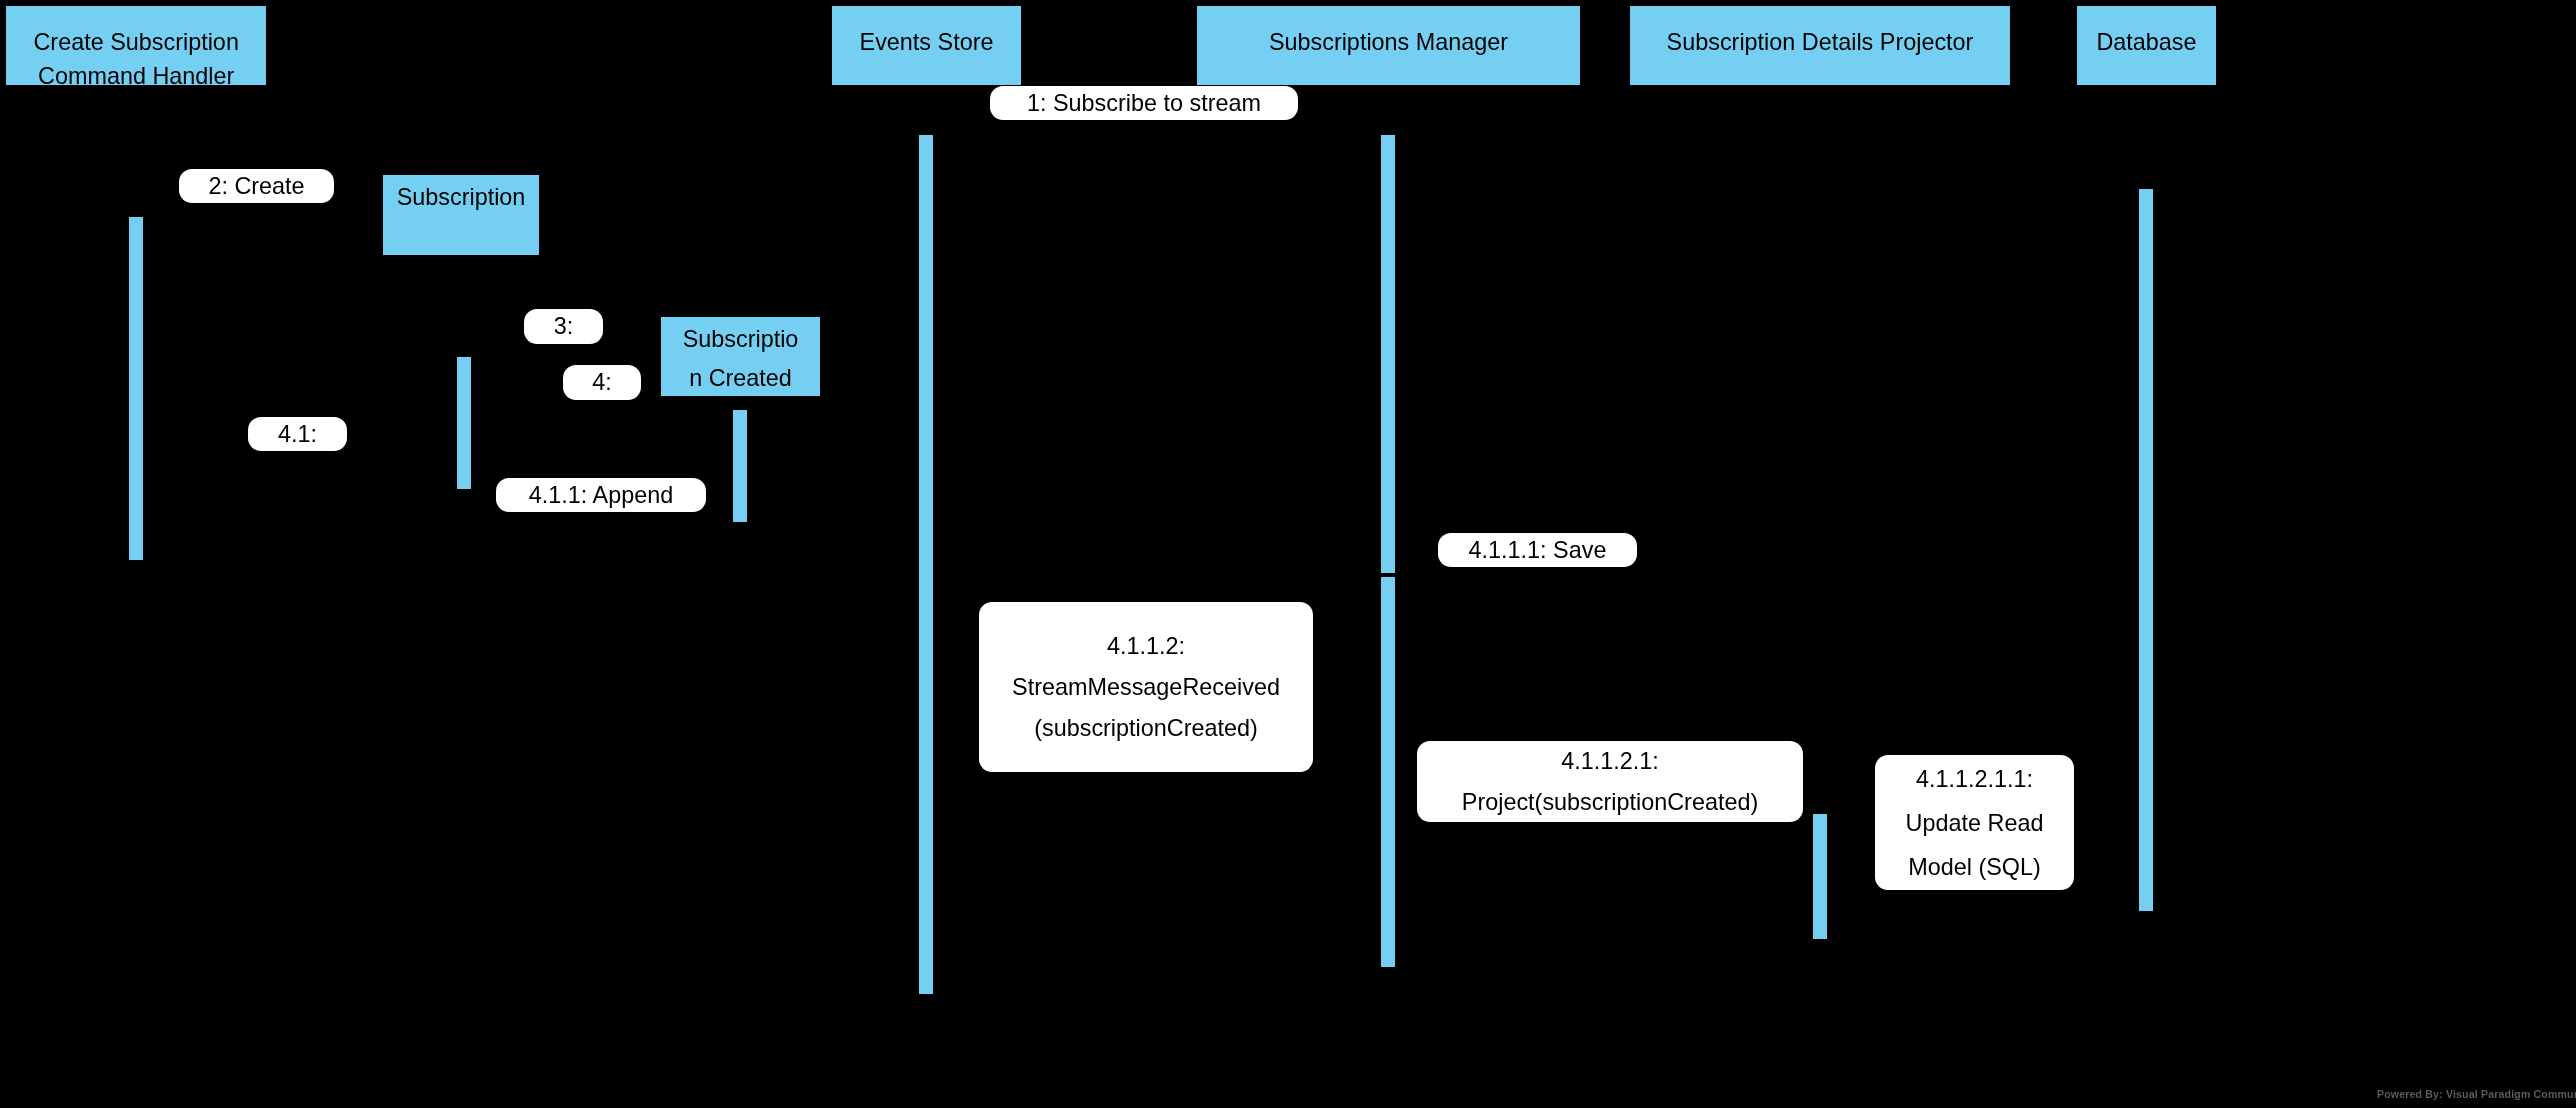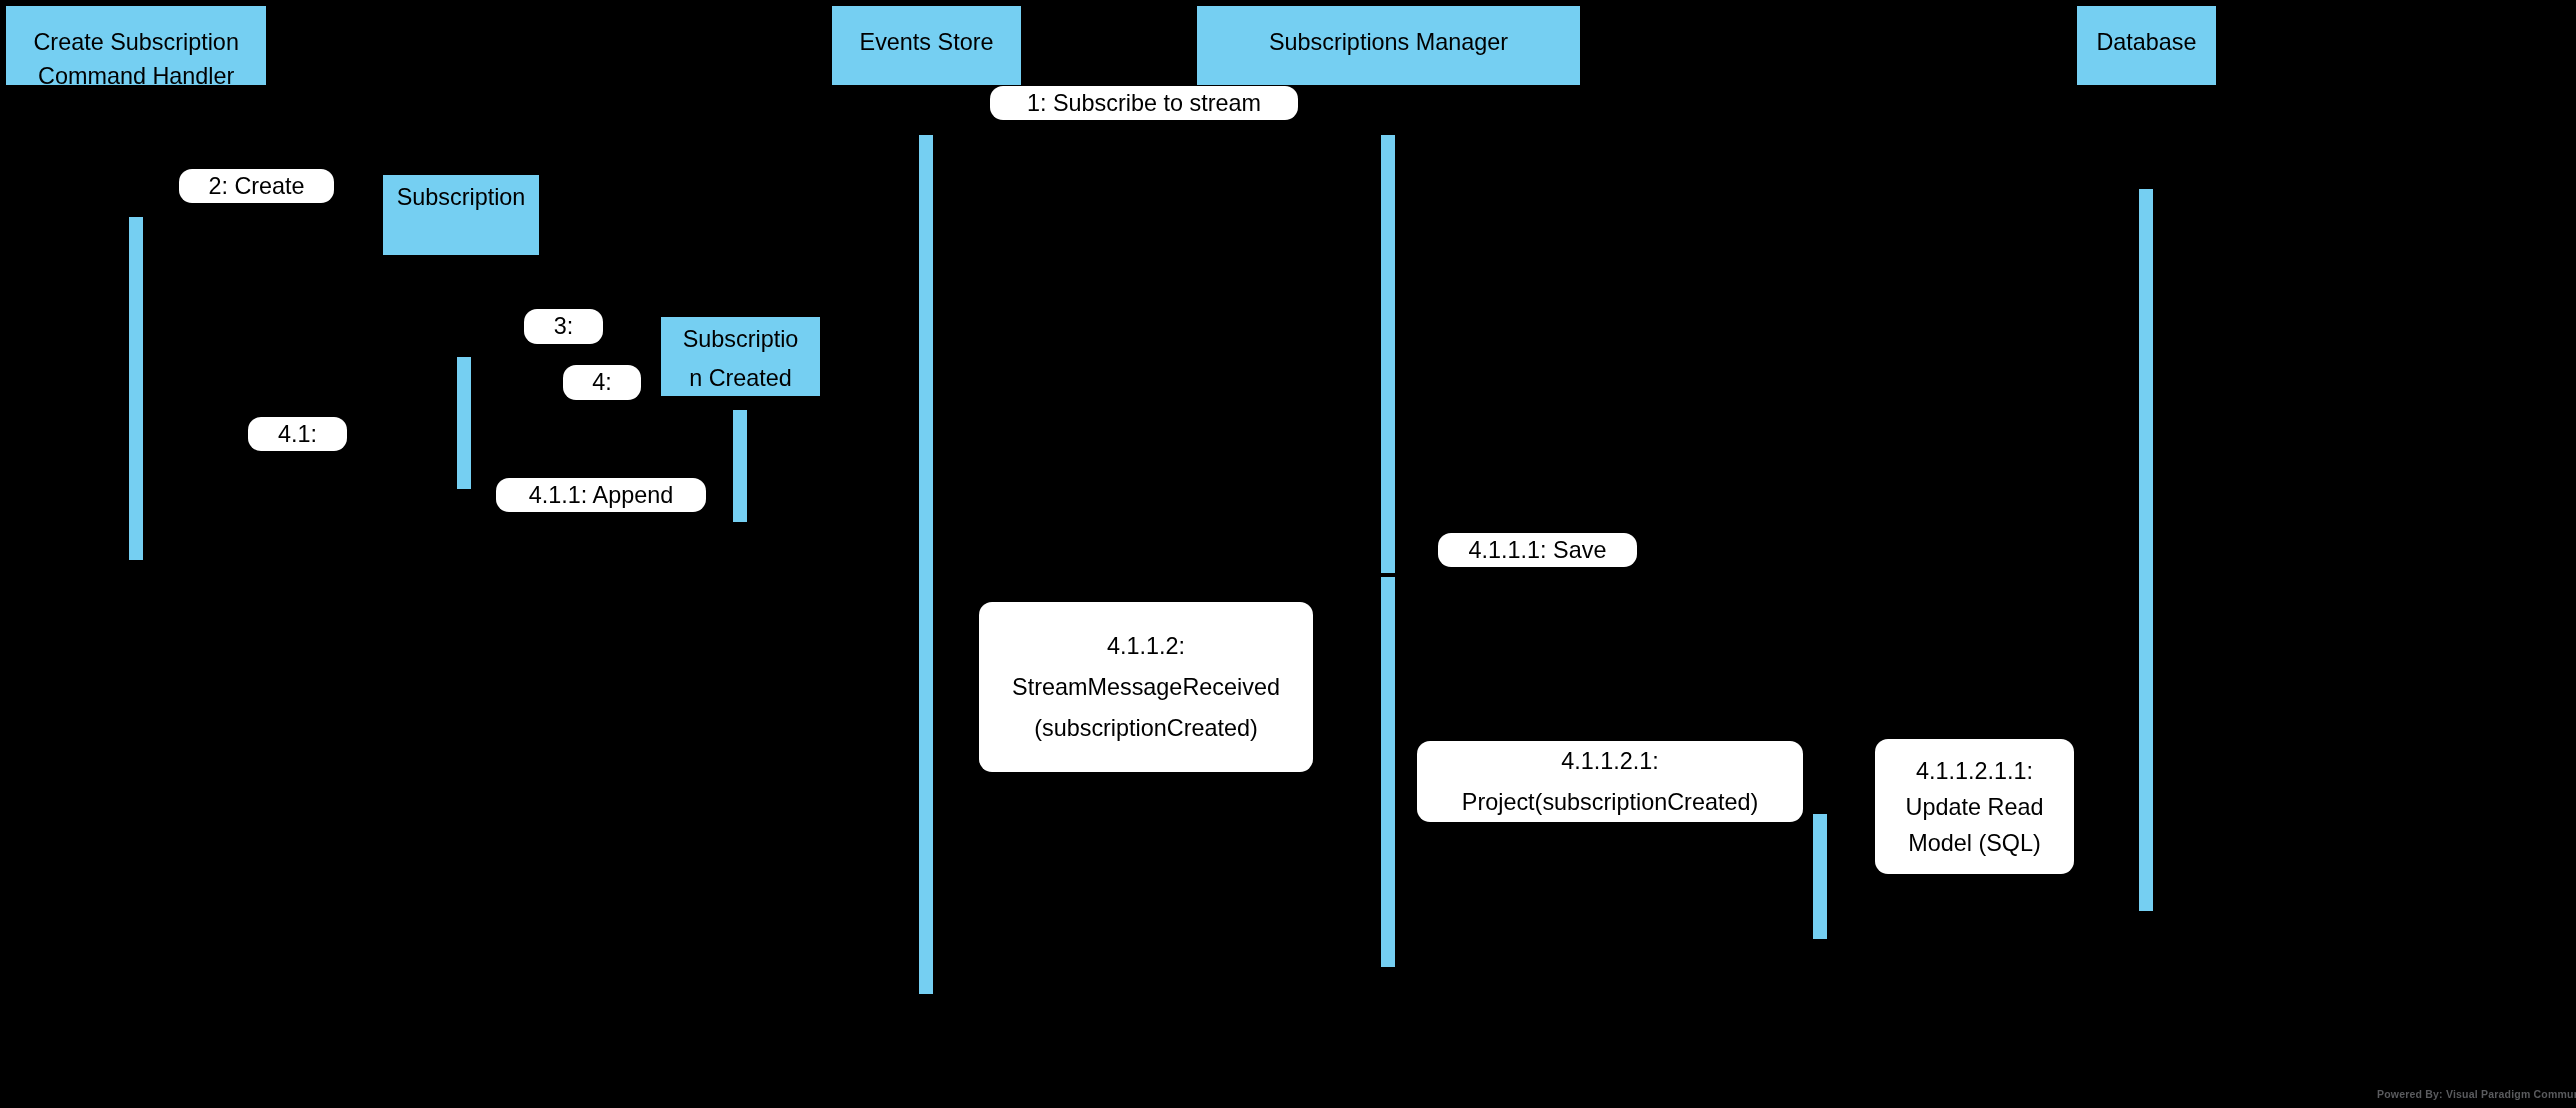--- a/index.html
+++ b/index.html
@@ -20,21 +20,21 @@
     position:absolute;background:var(--blue);color:#000;
     font-size:23.4px;line-height:39px;text-align:center;
     white-space:pre-line;padding-top:3.1px;box-sizing:border-box;
   }
   .msg{
     position:absolute;background:#ffffff;color:#000;
     font-size:23.4px;line-height:41px;
     display:flex;align-items:center;justify-content:center;
     text-align:center;white-space:pre-line;box-sizing:border-box;border-radius:13px;
   }
-  .msg.tall{line-height:36px;}
+  .msg.tall{line-height:44px;margin-top:16px;}
   .bar{
     position:absolute;width:14px;background:var(--blue);
   }
   .note{
     position:absolute;left:2278px;top:583px;width:284px;height:299px;
     background:var(--blue);color:#000;
     font-size:24px;line-height:41px;white-space:pre-line;
     padding:4.7px 7.8px 0 10px;box-sizing:border-box;
     clip-path:polygon(0 0, 249px 0, 284px 35px, 284px 299px, 0 299px);
   }
@@ -48,20 +48,21 @@
 </style>
 </head>
 <body>
 
 <div class="stage">
 
   <div class="head" style="left:6.2px;top:5.5px;width:260px;height:79px">Create Subscription
 Command Handler</div>
   <div class="head" style="left:832px;top:5.5px;width:189px;height:79px">Events Store</div>
   <div class="head" style="left:1197px;top:5.5px;width:383px;height:79px">Subscriptions Manager</div>
+  <div class="head" style="left:1630px;top:5.5px;width:380px;height:79px">Subscription Details Projector</div>
   <div class="head" style="left:2077px;top:5.5px;width:139px;height:79px">Database</div>
 
   <div class="obj" style="left:383px;top:175px;width:156px;height:80px">Subscription</div>
   <div class="obj" style="left:661px;top:317px;width:159px;height:79px">Subscriptio
 n Created</div>
 
   <div class="bar" style="left:129px;top:217px;height:343px"></div>
   <div class="bar" style="left:457px;top:357px;height:132px"></div>
   <div class="bar" style="left:733px;top:410px;height:112px"></div>
   <div class="bar" style="left:919px;top:135px;height:859px"></div>

